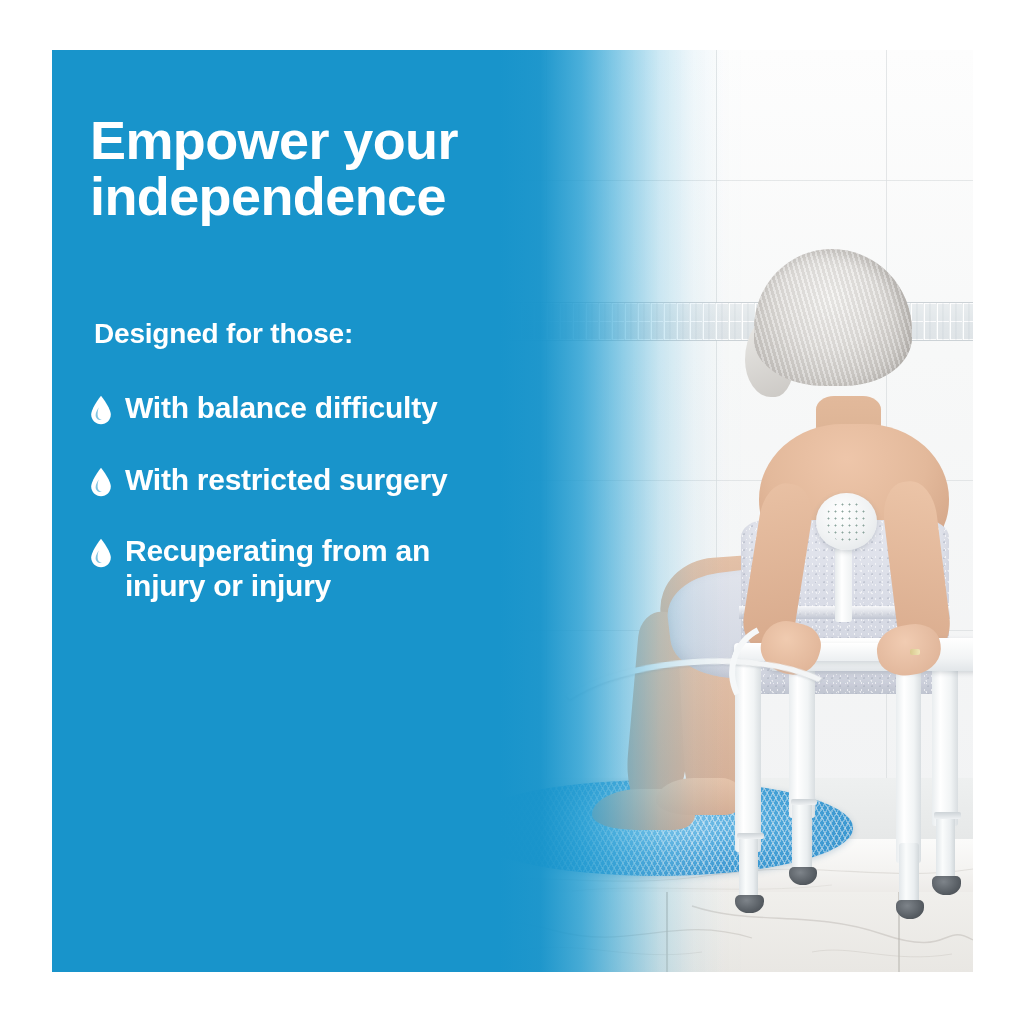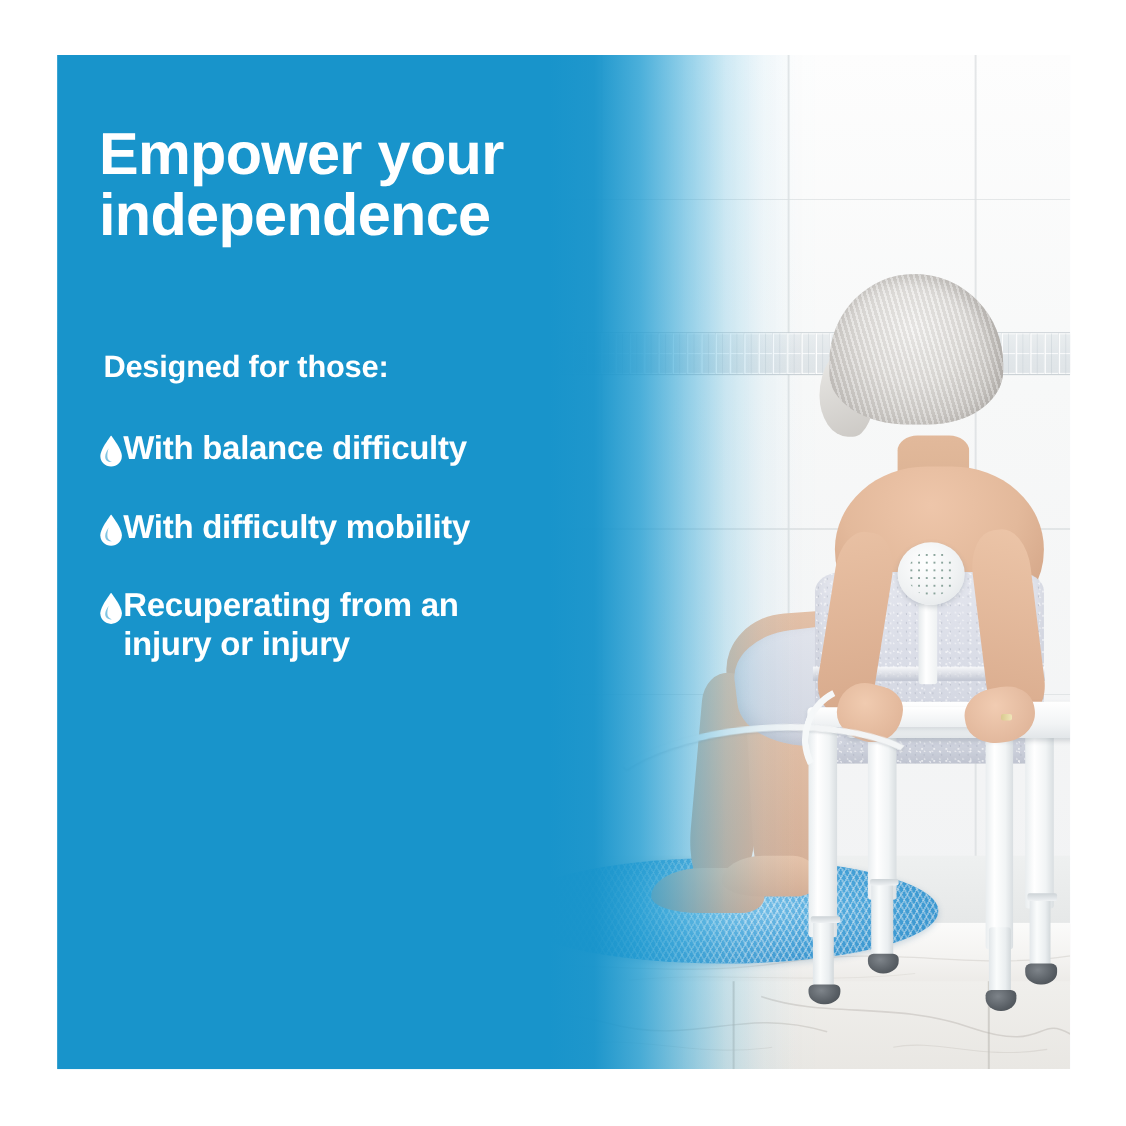--- a/index.html
+++ b/index.html
@@ -447,20 +447,21 @@
     margin-left:4px;
   }
 
   .bullets {
     list-style:none;
     margin-top:40px;
   }
   .bullet {
     display:flex;
     align-items:flex-start;
+    gap:13px;
     margin-bottom:36px;
   }
   .bullet:last-child { margin-bottom:0; }
 
   .drop {
     flex:0 0 auto;
     width:22px; height:30px;
     margin-top:5px;
   }
   .drop svg { display:block; width:22px; height:30px; }
@@ -593,21 +594,21 @@
           <span class="bullet-text">With balance difficulty</span>
         </li>
 
         <li class="bullet">
           <span class="drop">
             <svg viewBox="0 0 22 30" aria-hidden="true">
               <path d="M11 0.8 C11 0.8 1.2 13.2 1.2 19.6 C1.2 25.2 5.6 29.2 11 29.2 C16.4 29.2 20.8 25.2 20.8 19.6 C20.8 13.2 11 0.8 11 0.8 Z" fill="#ffffff"></path>
               <path d="M7.6 19.8 C7.6 22.6 9.4 24.6 11.8 25.0 C8.8 25.6 5.6 23.6 5.6 20.2 C5.6 17.6 7.6 14.2 8.8 12.6 C7.9 14.8 7.6 17.6 7.6 19.8 Z" fill="#1894cb" opacity=".55"></path>
             </svg>
           </span>
-          <span class="bullet-text">With difficulty mobility</span>
+          <span class="bullet-text">With restricted surgery</span>
         </li>
 
         <li class="bullet">
           <span class="drop">
             <svg viewBox="0 0 22 30" aria-hidden="true">
               <path d="M11 0.8 C11 0.8 1.2 13.2 1.2 19.6 C1.2 25.2 5.6 29.2 11 29.2 C16.4 29.2 20.8 25.2 20.8 19.6 C20.8 13.2 11 0.8 11 0.8 Z" fill="#ffffff"></path>
               <path d="M7.6 19.8 C7.6 22.6 9.4 24.6 11.8 25.0 C8.8 25.6 5.6 23.6 5.6 20.2 C5.6 17.6 7.6 14.2 8.8 12.6 C7.9 14.8 7.6 17.6 7.6 19.8 Z" fill="#1894cb" opacity=".55"></path>
             </svg>
           </span>
           <span class="bullet-text">Recuperating from an

